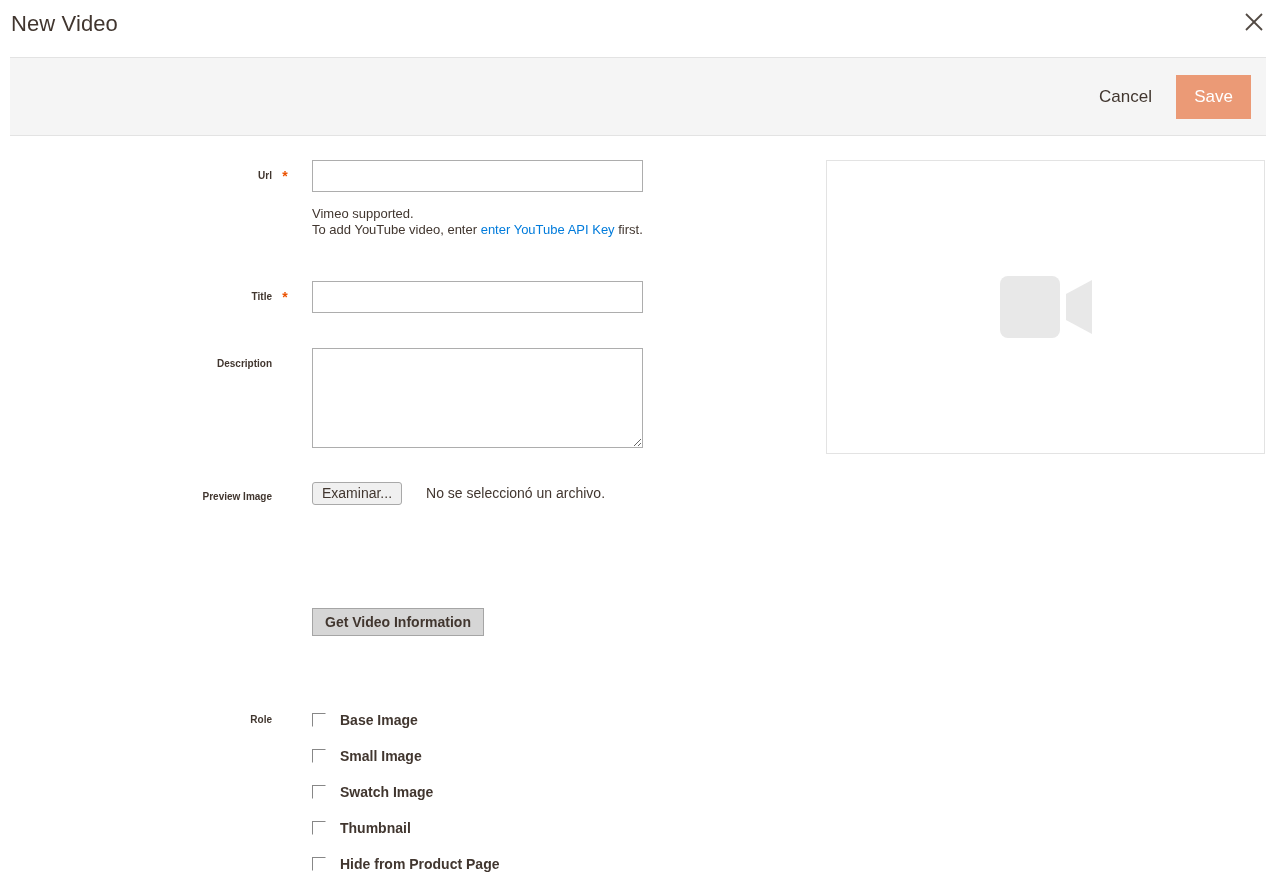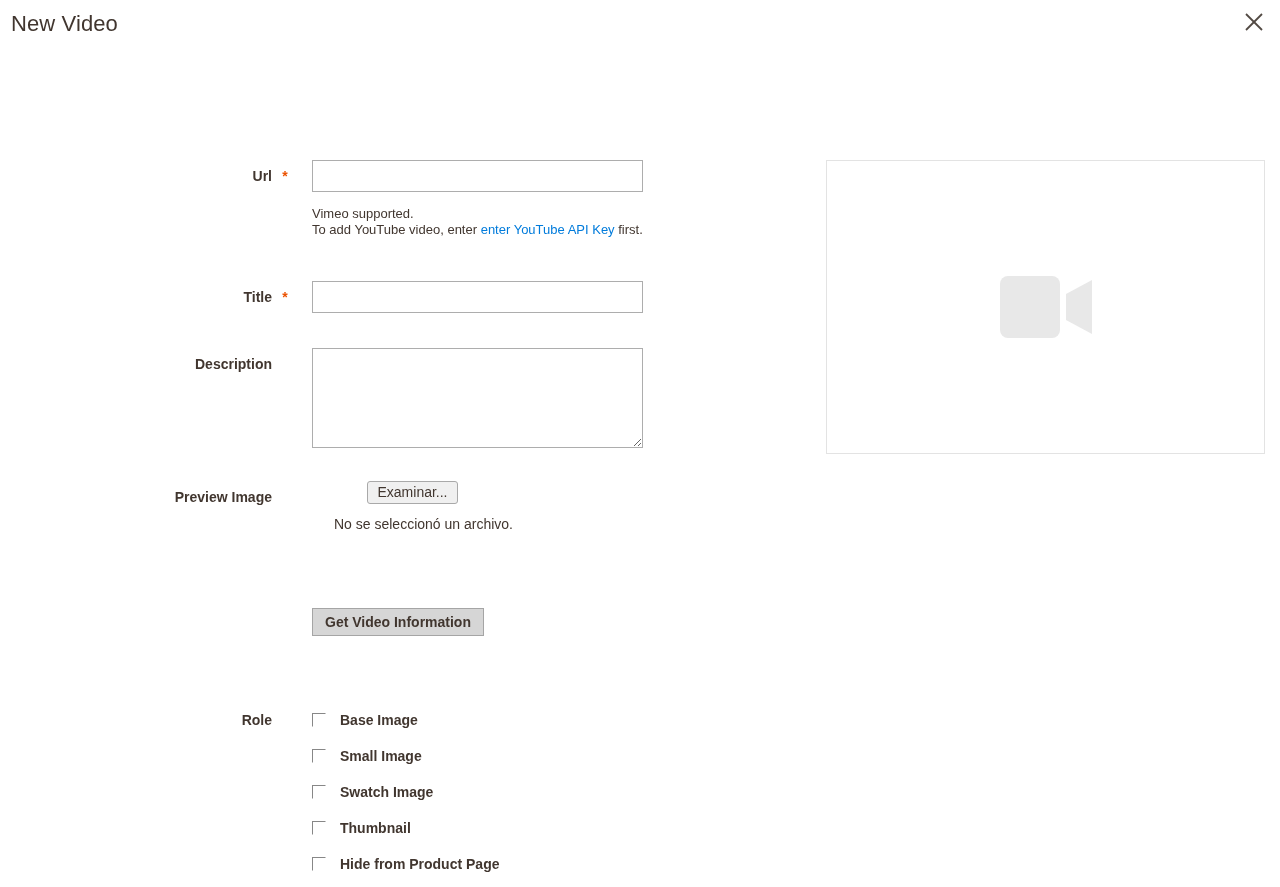--- a/index.html
+++ b/index.html
@@ -121,21 +121,21 @@
 
   .field-row {
     position: absolute;
     display: flex;
     align-items: flex-start;
   }
   .field-label {
     width: 272px;
     text-align: right;
     padding-right: 0;
-    font-size: 14px;
+    font-size: 10px;
     font-weight: bold;
     color: #41362f;
     line-height: 32px;
     white-space: nowrap;
     box-sizing: border-box;
   }
   .required-mark {
     display: inline-block;
     width: 26px;
     text-align: center;
@@ -184,23 +184,22 @@
   }
   .field-note a {
     color: #007bdb;
     text-decoration: none;
   }
 
   
   .file-row {
     display: flex;
     align-items: center;
-    gap: 10px;
+    gap: 2px;
     height: 24px;
-    flex-direction: column;
   }
   .file-browse-btn {
     height: 23px;
     padding: 0 9px;
     background: #f0f0f0;
     border: 1px solid #a9a9a9;
     border-radius: 3px;
     font-family: "Liberation Sans", sans-serif;
     font-size: 14px;
     color: #41362f;
@@ -300,20 +299,26 @@
     <button class="modal-close">
       <span>
         <svg width="30" height="30" viewBox="0 0 30 30" aria-hidden="true">
           <line x1="7" y1="7" x2="23" y2="23" stroke="#514943" stroke-width="1.8"></line>
           <line x1="23" y1="7" x2="7" y2="23" stroke="#514943" stroke-width="1.8"></line>
         </svg>
       </span>
     </button>
   </div>
 
+  <div class="modal-toolbar">
+    <div class="toolbar-actions">
+      <button class="btn-cancel">Cancel</button>
+      <button class="btn-save">Save</button>
+    </div>
+  </div>
 
   <div class="modal-body">
 
     <div class="field-row" style="left:0; top:24px;">
       <div class="field-label">Url</div>
       <div class="required-mark is-orange">*</div>
       <div class="field-control">
         <input class="text-input" type="text" placeholder="" style="">
         <div class="field-note">
           <div>Vimeo supported.</div>

